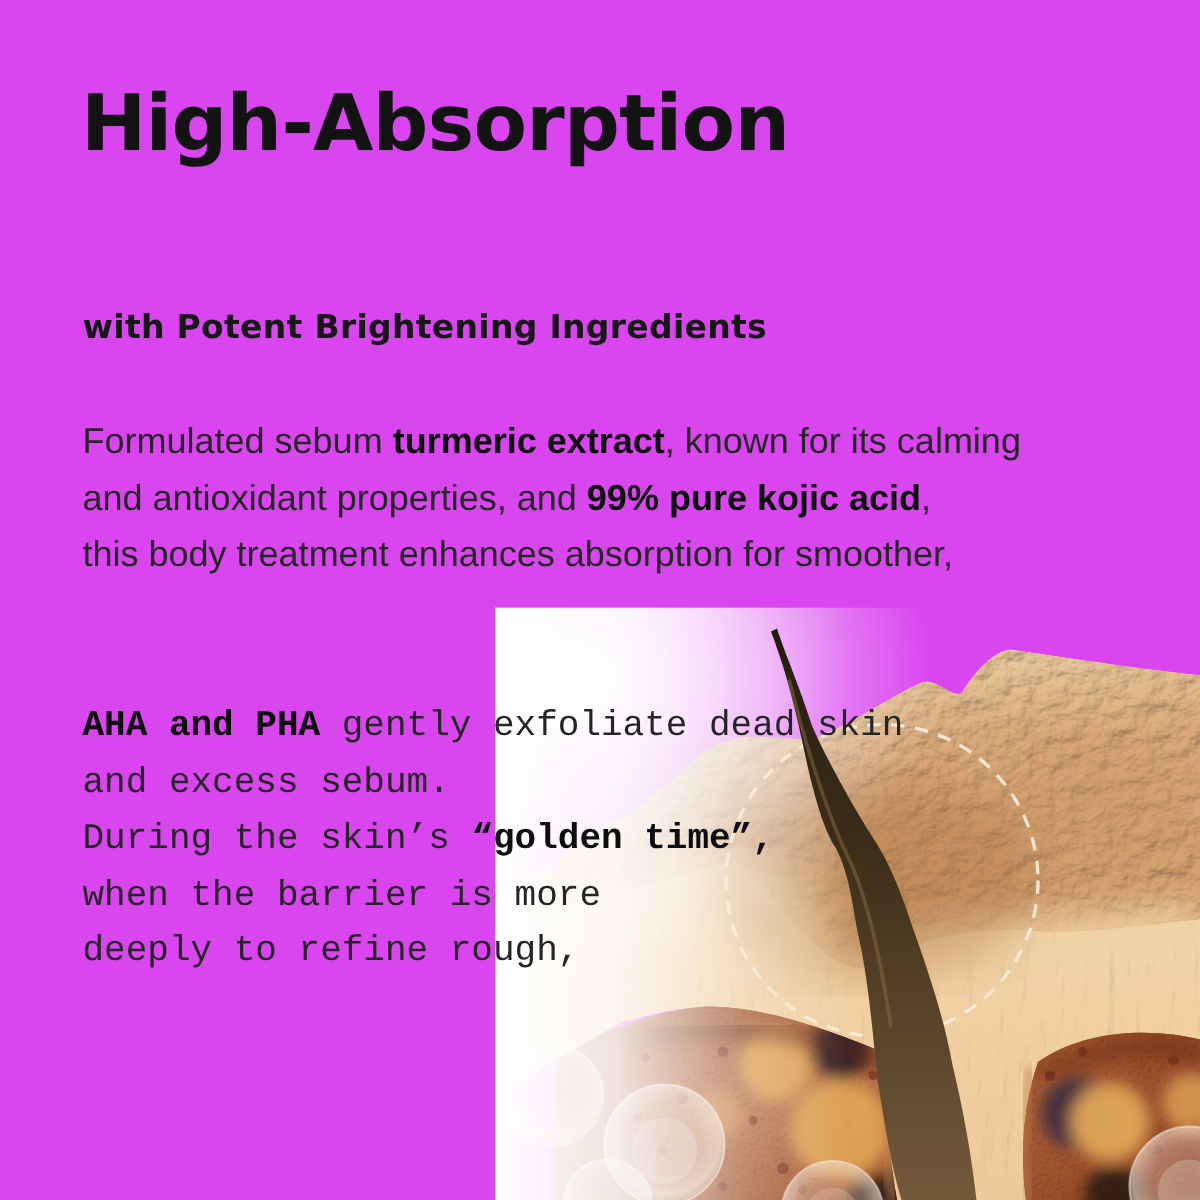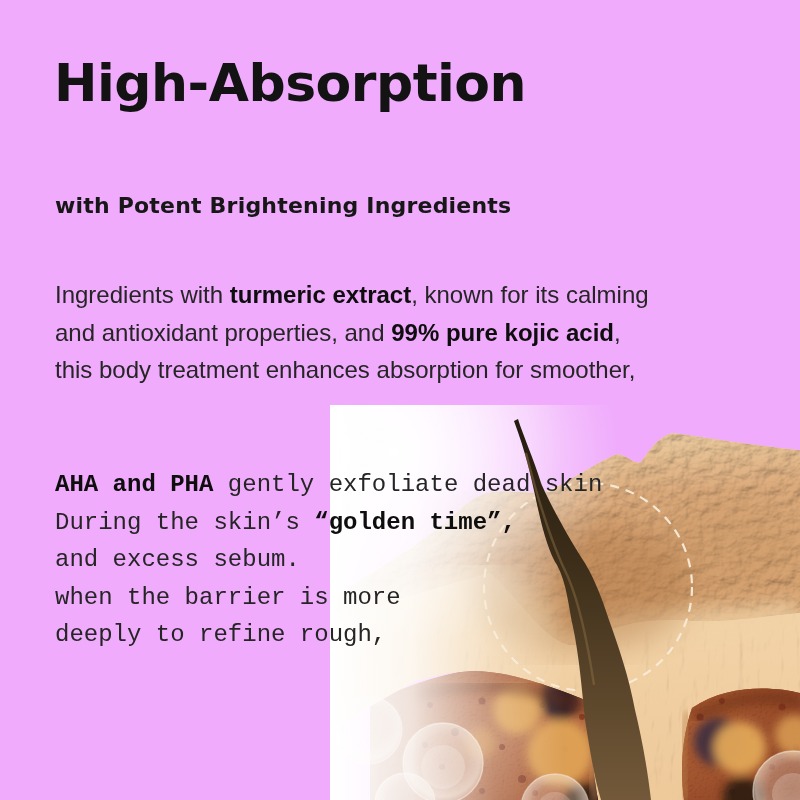--- a/index.html
+++ b/index.html
@@ -1,31 +1,31 @@
 <!DOCTYPE html>
 <html><head>
 <meta charset="utf-8">
 <style>
   html,body{margin:0;padding:0;}
   body{
     width:800px;height:800px;background:#ffffff;
     font-family:"Liberation Sans",sans-serif;
     position:relative;overflow:hidden;color:#1f1f1f;
   }
-  .page{position:absolute;inset:0;background:#f0abfc;}
+  .page{position:absolute;inset:0;background:#d946ef;}
   .illus{position:absolute;left:330px;top:405px;width:470px;height:395px;z-index:1;}
   .textlayer{position:absolute;inset:0;z-index:2;pointer-events:none;}
   .headline{
     position:absolute;left:54px;top:53px;margin:0;
     font-family:"DejaVu Sans","Liberation Sans",sans-serif;
     font-weight:700;font-size:52px;line-height:61px;
     letter-spacing:-0.5px;color:#131313;white-space:nowrap;
   }
   .subhead{
-    position:absolute;left:55px;top:192px;
+    position:absolute;left:55px;top:205px;
     font-family:"DejaVu Sans","Liberation Sans",sans-serif;
     font-weight:700;font-size:22px;line-height:28px;
     color:#171717;white-space:nowrap;letter-spacing:0.2px;
   }
   .para{position:absolute;left:55px;font-size:24px;line-height:37.5px;color:#252525;}
   .para .tline{white-space:nowrap;}
   .para .b{font-weight:700;color:#0e0e0e;}
   .p1{top:276px;}
   .p2{top:466px;font-family:Liberation Mono, monospace;}
 </style>
@@ -220,26 +220,26 @@
       <path d="M 196,48 C 208,95 222,140 238,172 C 250,200 258,240 264,280" stroke="#8a6b42" stroke-width="2.4" fill="none" opacity="0.5"></path>
     </g>
   </svg>
 
   <div class="textlayer">
     <h1 class="headline"><span>High-Absorption</span><br></h1>
 
     <div class="subhead">with Potent Brightening Ingredients</div>
 
     <div class="para p1">
-        <div class="tline"><span>Ingredients with </span><span class="b">turmeric extract</span><span>, known for its calming</span></div>
+        <div class="tline"><span>Formulated sebum </span><span class="b">turmeric extract</span><span>, known for its calming</span></div>
         <div class="tline"><span>and antioxidant properties, and </span><span class="b">99% pure kojic acid</span><span>,</span></div>
         <div class="tline"><span>this body treatment enhances absorption for smoother,</span></div>
       </div>
     <div class="para p2">
         <div class="tline"><span class="b">AHA and PHA</span><span> gently exfoliate dead skin</span></div>
+        <div class="tline"><span>and excess sebum.</span></div>
         <div class="tline"><span>During the skin’s </span><span class="b">“golden time”,</span></div>
-        <div class="tline"><span>and excess sebum.</span></div>
         <div class="tline"><span>when the barrier is more</span></div>
         <div class="tline"><span>deeply to refine rough,</span></div>
       </div>
   </div>
 
 </div>
 
 </body></html>

